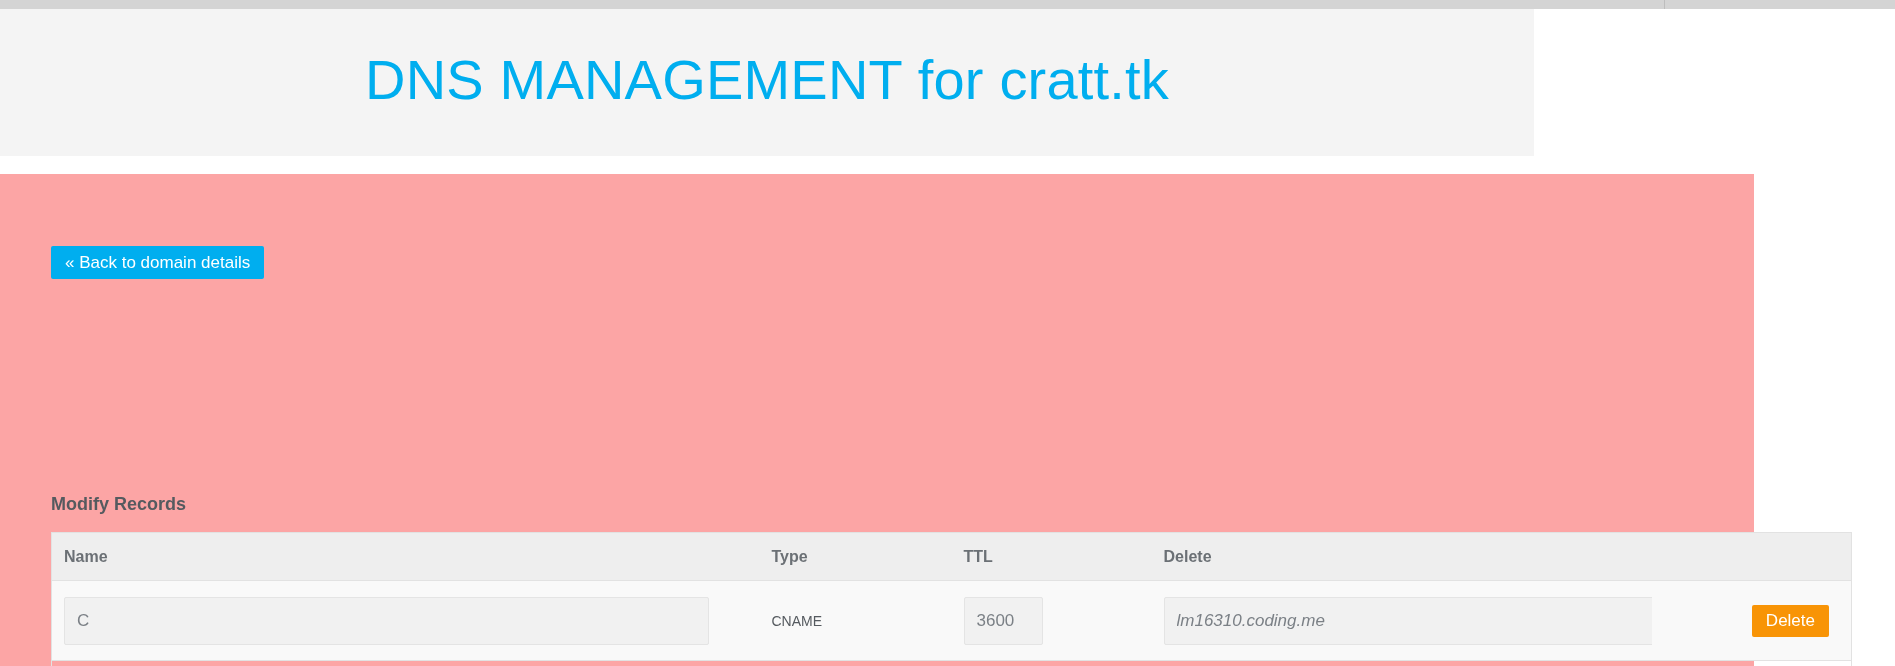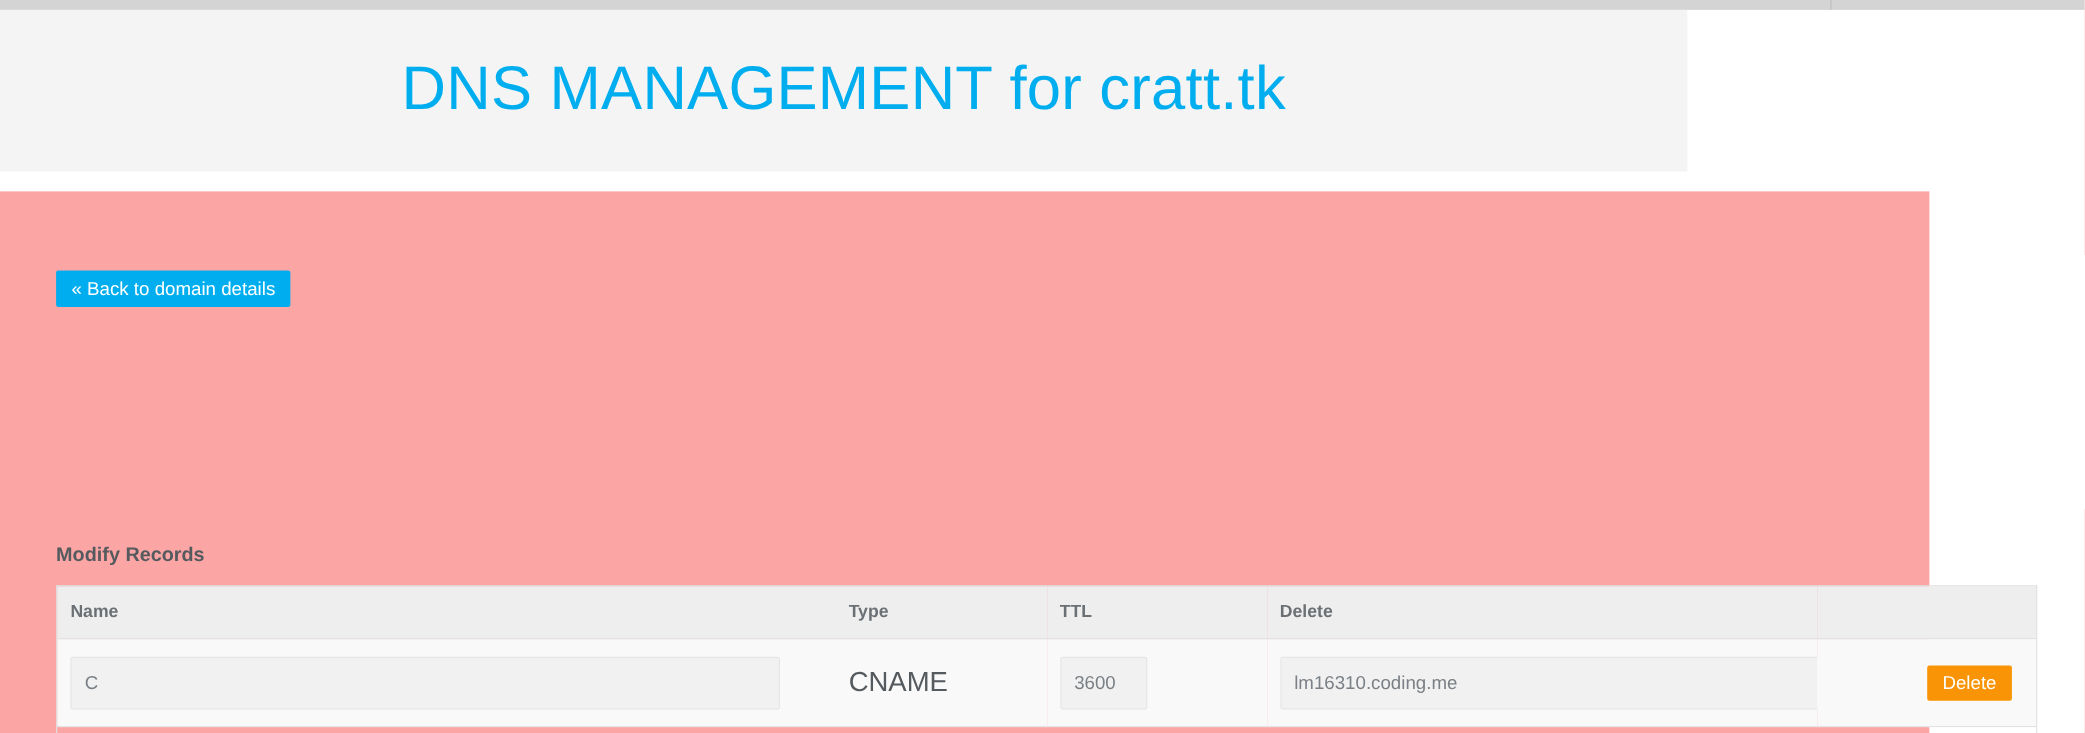--- a/index.html
+++ b/index.html
@@ -127,24 +127,24 @@
     font-family: "Liberation Sans", sans-serif;
     font-size: 17px;
     padding: 0 12px;
     height: 48px;
     line-height: 46px;
     width: 100%;
     outline: none;
   }
   .field-name   { width: 645px; }
   .field-ttl    { width: 79px; }
-  .field-target { width: 542px; }
+  .field-target { width: 542px; font-style: italic; }
 
   .type-text {
-    font-size: 25px;
+    font-size: 14px;
     color: #555a5f;
     font-weight: 400;
   }
 
   .delete-btn {
     height: 32px;
     padding: 0 14px;
     font-size: 17px;
     font-weight: normal;
     float: right;

